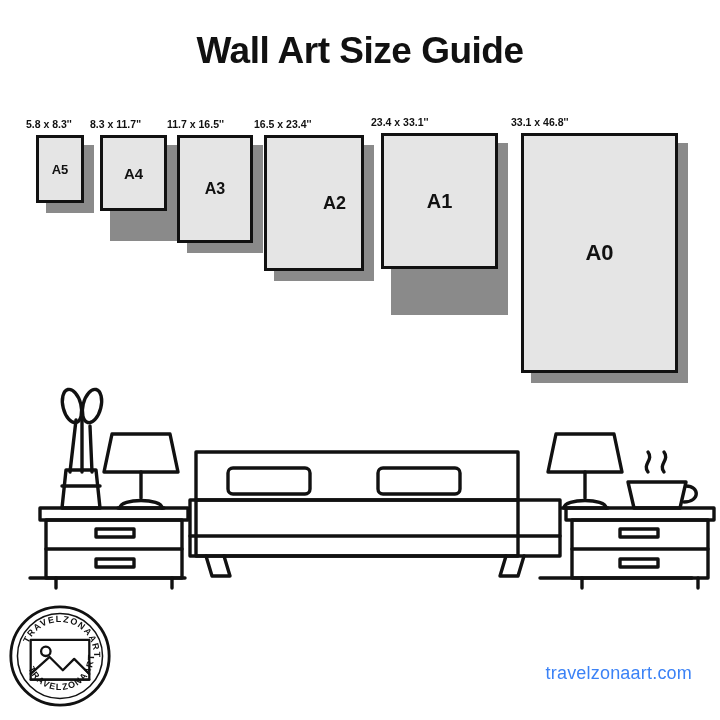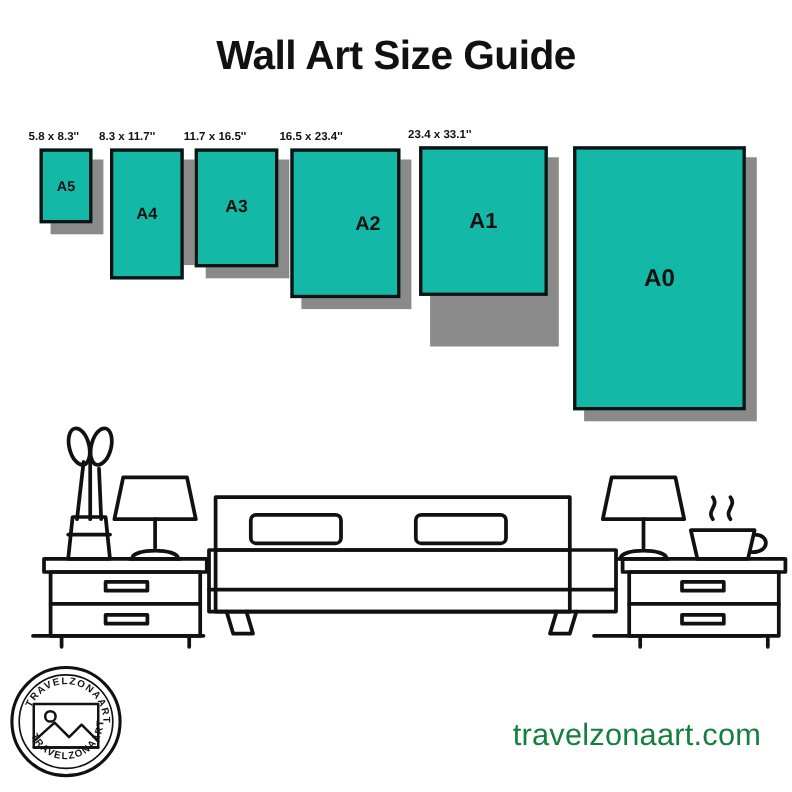--- a/index.html
+++ b/index.html
@@ -52,39 +52,39 @@
     color: #111111;
     white-space: nowrap;
     text-align: left;
   }
   .frame-shadow {
     position: absolute;
     background: #8a8a8a;
   }
   .frame-box {
     position: absolute;
-    background: #14b8a6;
+    background: #e5e5e5;
     border: 3px solid #111111;
     box-sizing: border-box;
     display: flex;
     align-items: center;
     justify-content: center;
   }
   .frame-name {
     font-weight: bold;
     color: #111111;
   }
 
   
   #site-url {
     position: absolute;
     right: 28px;
     bottom: 36px;
-    font-size: 28px;
-    color: #15803d;
+    font-size: 18px;
+    color: #3b82f6;
     letter-spacing: 0.2px;
   }
 
   #logo {
     position: absolute;
     left: 8px;
     bottom: 12px;
     width: 104px;
     height: 104px;
   }
@@ -106,21 +106,21 @@
   <div id="title">Wall Art Size Guide</div>
 
   <div id="frames">
       <div class="frame-shadow" style="left: 46px; top: 145px; width: 48px; height: 68px;"></div>
       <div class="frame-box" style="left: 36px; top: 135px; width: 48px; height: 68px;">
         <span class="frame-name" style="font-size: 13px;">A5</span>
       </div>
       <div class="frame-label" style="left: 26px; top: 118px; width: 68px;">5.8 x 8.3''</div>
       <div class="frame-wrap" style="left: 0px; top: 0px;"></div>
       <div class="frame-shadow" style="left: 110px; top: 145px; width: 67px; height: 96px;"></div>
-      <div class="frame-box" style="left: 100px; top: 135px; width: 67px; height: 119px;">
+      <div class="frame-box" style="left: 100px; top: 135px; width: 67px; height: 76px;">
         <span class="frame-name" style="font-size: 15px;">A4</span>
       </div>
       <div class="frame-label" style="left: 90px; top: 118px; width: 87px;">8.3 x 11.7''</div>
       <div class="frame-wrap" style="left: 0px; top: 0px;"></div>
       <div class="frame-shadow" style="left: 187px; top: 145px; width: 76px; height: 108px;"></div>
       <div class="frame-box" style="left: 177px; top: 135px; width: 76px; height: 108px;">
         <span class="frame-name" style="font-size: 16px;">A3</span>
       </div>
       <div class="frame-label" style="left: 167px; top: 118px; width: 96px;">11.7 x 16.5''</div>
       <div class="frame-wrap" style="left: 0px; top: 0px;"></div>
@@ -133,20 +133,21 @@
       <div class="frame-shadow" style="left: 391px; top: 143px; width: 117px; height: 172px;"></div>
       <div class="frame-box" style="left: 381px; top: 133px; width: 117px; height: 136px;">
         <span class="frame-name" style="font-size: 20px;">A1</span>
       </div>
       <div class="frame-label" style="left: 371px; top: 116px; width: 137px;">23.4 x 33.1''</div>
       <div class="frame-wrap" style="left: 0px; top: 0px;"></div>
       <div class="frame-shadow" style="left: 531px; top: 143px; width: 157px; height: 240px;"></div>
       <div class="frame-box" style="left: 521px; top: 133px; width: 157px; height: 240px;">
         <span class="frame-name" style="font-size: 22px;">A0</span>
       </div>
+      <div class="frame-label" style="left: 511px; top: 116px; width: 177px;">33.1 x 46.8''</div>
       <div class="frame-wrap" style="left: 0px; top: 0px;"></div>
     </div>
 
   <svg id="room" viewBox="0 0 720 260">
     <g fill="none" stroke="#111111" stroke-width="3.4" stroke-linejoin="round" stroke-linecap="round">
 
       <line x1="30" y1="218" x2="185" y2="218"></line>
 
       <line x1="540" y1="218" x2="692" y2="218"></line>
 

